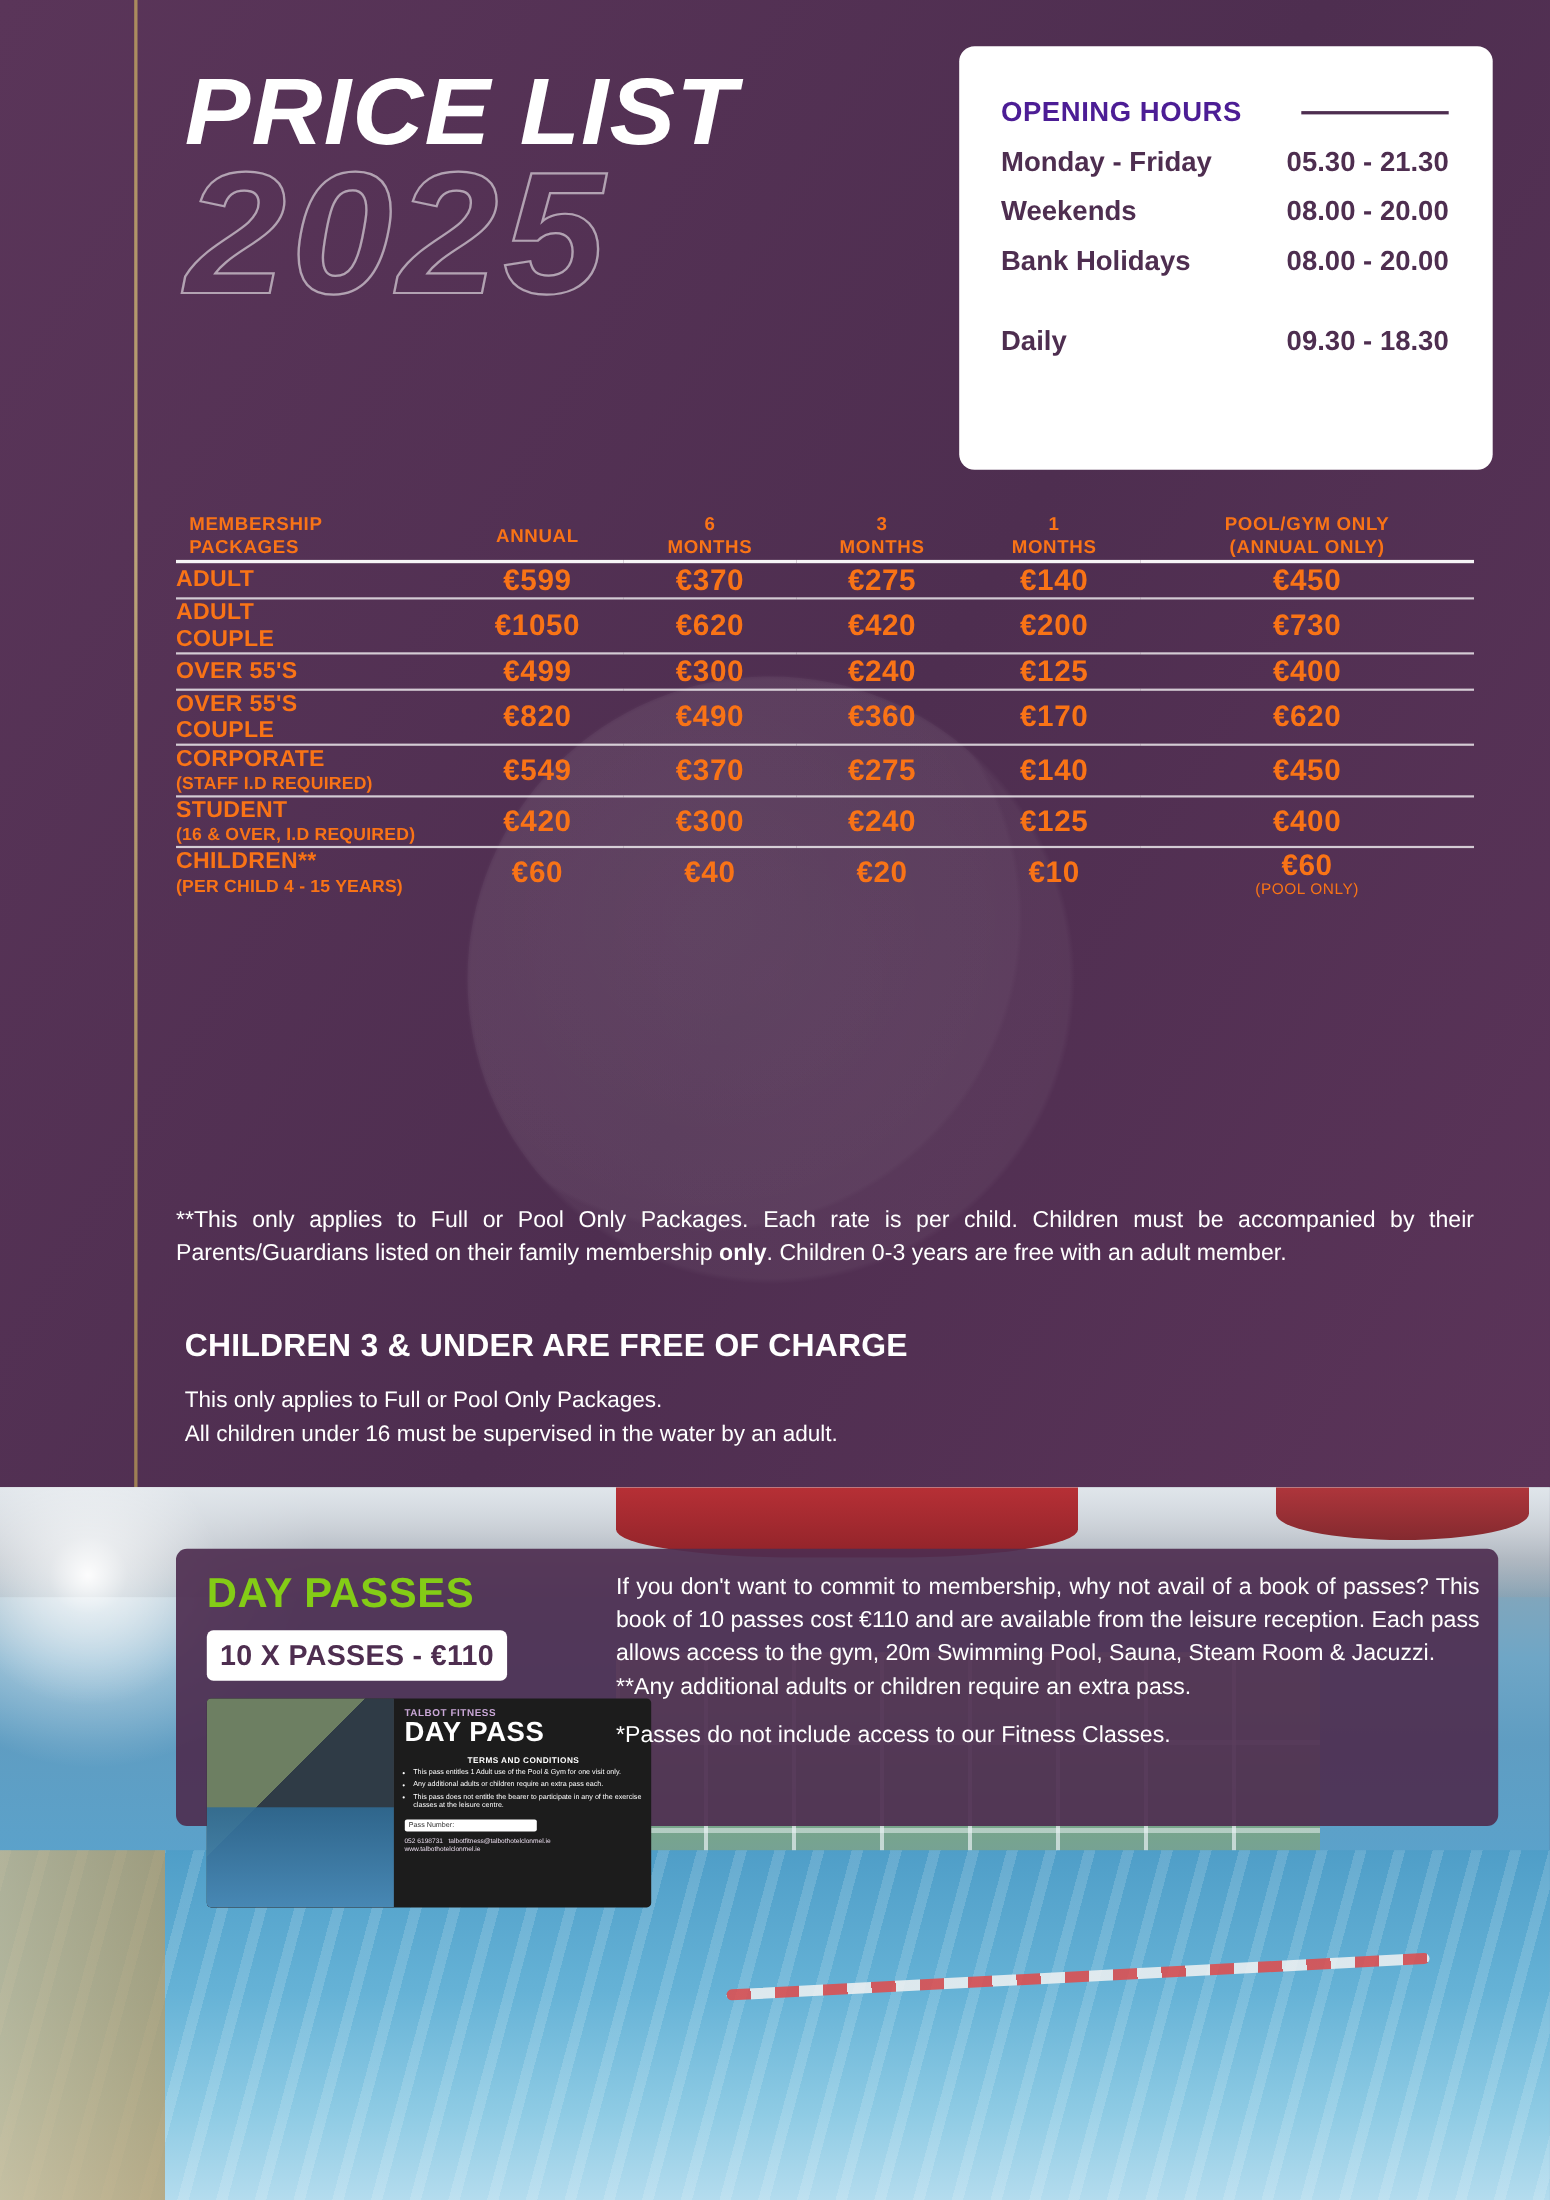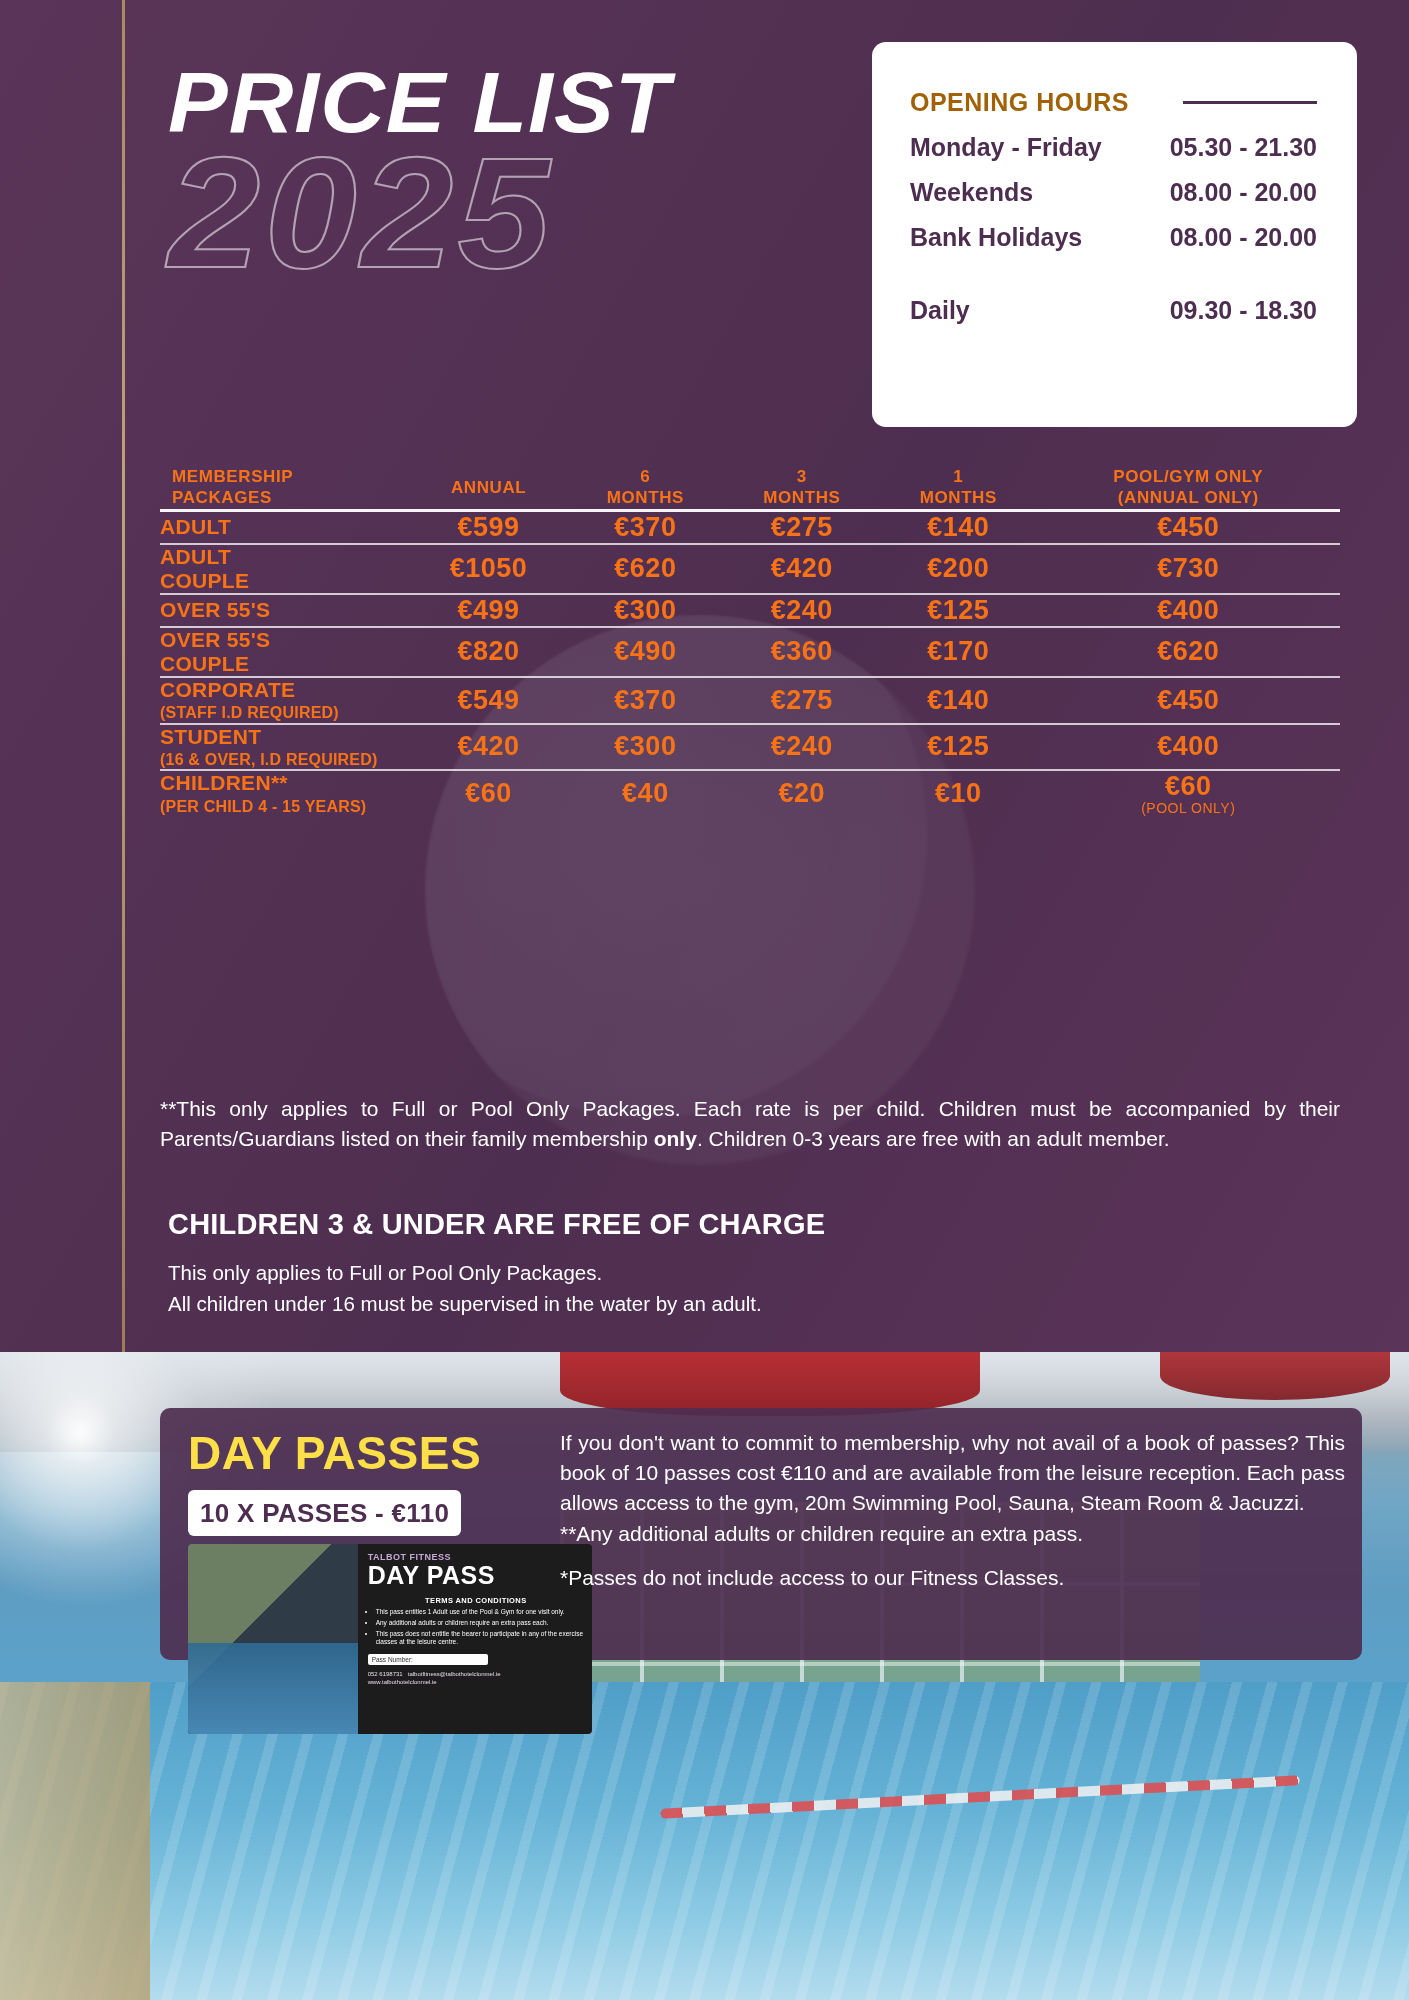--- a/index.html
+++ b/index.html
@@ -76,21 +76,21 @@
     position: absolute;
     left: 872px; top: 42px;
     width: 485px; height: 385px;
     background: #ffffff;
     border-radius: 14px;
     padding: 46px 40px 30px 38px;
   }
   .hours-head {
     display: flex;
     align-items: center;
-    color: #a16207;
+    color: #4c1d95;
     font-size: 25px;
     font-weight: 700;
     letter-spacing: .5px;
     white-space: nowrap;
     gap: 40px;
   }
   .hours-head .rule {
     flex: 1;
     height: 3px;
     background: #4e2e50;
@@ -264,22 +264,22 @@
   
   .daypass {
     position: absolute;
     left: 160px; top: 1408px;
     width: 1202px; height: 252px;
     background: rgba(78,46,80,.92);
     border-radius: 10px;
     padding: 22px 26px 22px 28px;
   }
   .dp-title {
-    color: #fde047;
-    font-size: 46px;
+    color: #84cc16;
+    font-size: 38px;
     font-weight: 700;
     letter-spacing: .5px;
     line-height: 1;
   }
   .dp-badge {
     margin-top: 14px;
     background: #ffffff;
     color: #4e2e50;
     font-size: 26px;
     font-weight: 700;

